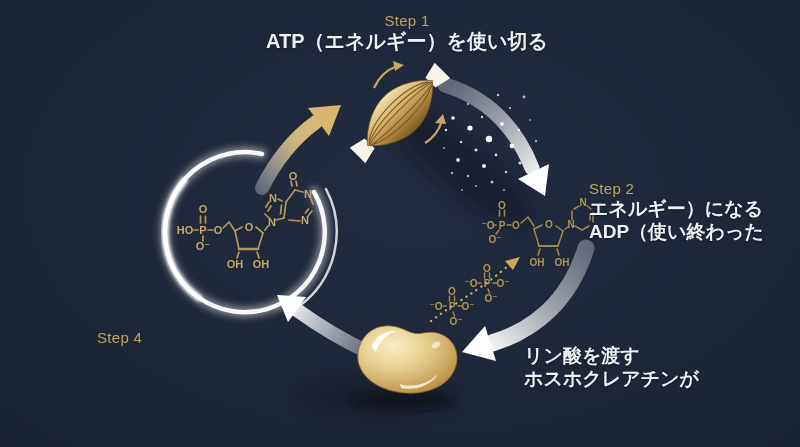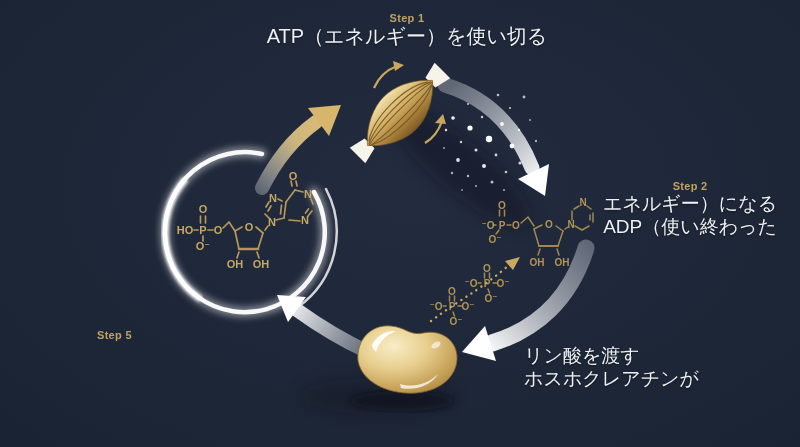--- a/index.html
+++ b/index.html
@@ -3,25 +3,25 @@
 <meta charset="utf-8">
 <style>
   html,body{margin:0;padding:0;background:#0e1420;}
   .canvas{
     position:relative;width:800px;height:447px;overflow:hidden;
     background:radial-gradient(120% 135% at 52% 42%, #232c3f 0%, #1b2434 55%, #141b29 100%);
     font-family:"Liberation Sans","DejaVu Sans",sans-serif;
   }
   .diagram{position:absolute;left:0;top:0;}
   .step{position:absolute;}
-  .step-label{color:#bfa261;font-weight:bold;font-size:11px;letter-spacing:.3px;}
-  .step-line{color:#eef0f3;font-weight:normal;font-size:19px;line-height:23px;text-shadow:0 1px 2px rgba(0,0,0,.45);}
+  .step-label{color:#bfa261;font-weight:normal;font-size:15px;letter-spacing:.3px;}
+  .step-line{color:#eef0f3;font-weight:bold;font-size:19px;line-height:23px;text-shadow:0 1px 2px rgba(0,0,0,.45);}
   .step1{left:241px;top:12px;width:332px;text-align:center;}
   .step1 .step-line{font-size:20px;margin-top:1px;}
-  .step2{left:603px;top:180px;text-align:center;}
+  .step2{left:589px;top:180px;}
   .step3{left:524px;top:344px;}
   .step4{left:97px;top:329px;}
   .atom{font:bold 11px "Liberation Sans","DejaVu Sans",sans-serif;fill:#c6a765;text-anchor:middle;}
   .atom-sm{font:bold 10px "Liberation Sans","DejaVu Sans",sans-serif;fill:#b29555;text-anchor:middle;}
   .bond{stroke:#b5975a;stroke-width:1.7;fill:none;stroke-linecap:round;}
   .bond-sm{stroke:#a08850;stroke-width:1.5;fill:none;stroke-linecap:round;}
 </style>
 </head>
 <body>
 
@@ -290,16 +290,16 @@
   <div class="step-line">エネルギー）になる</div>
   <div class="step-line">ADP（使い終わった</div>
 </div>
 
 <div class="step step3">
   <div class="step-line">リン酸を渡す</div>
   <div class="step-line">ホスホクレアチンが</div>
 </div>
 
 <div class="step step4">
-  <div class="step-label">Step 5</div>
+  <div class="step-label">Step 4</div>
 </div>
 
 </div>
 
 </body></html>

